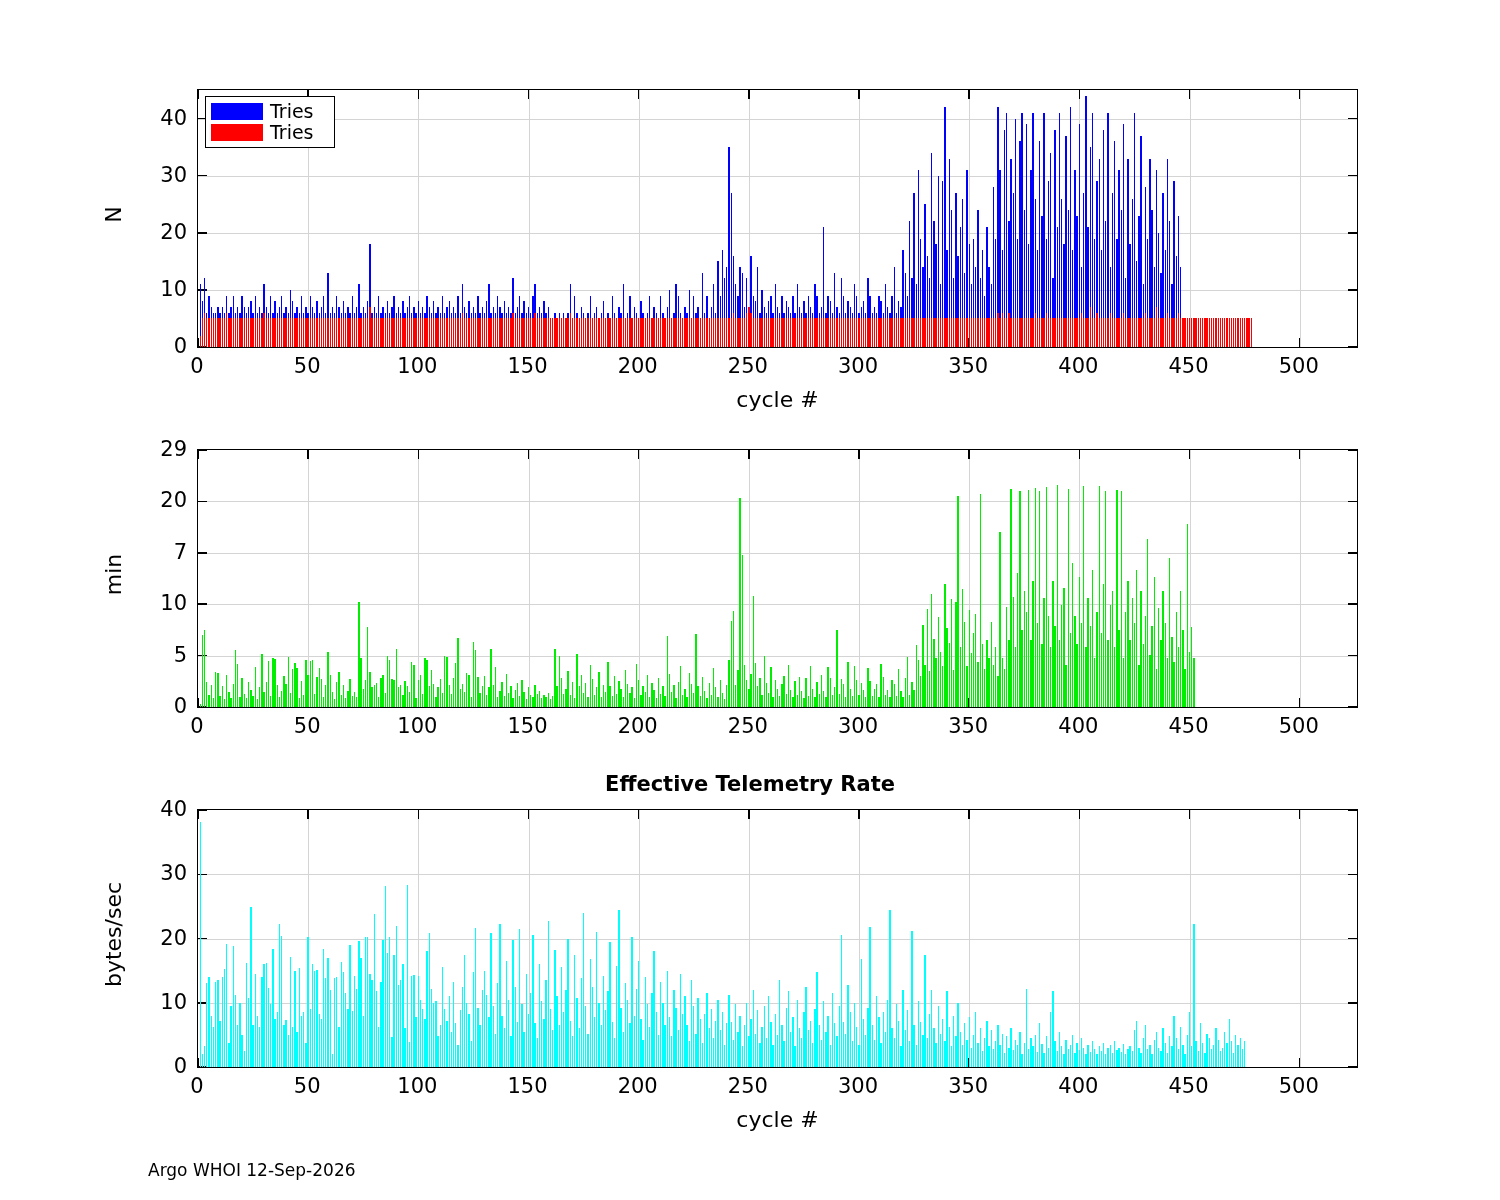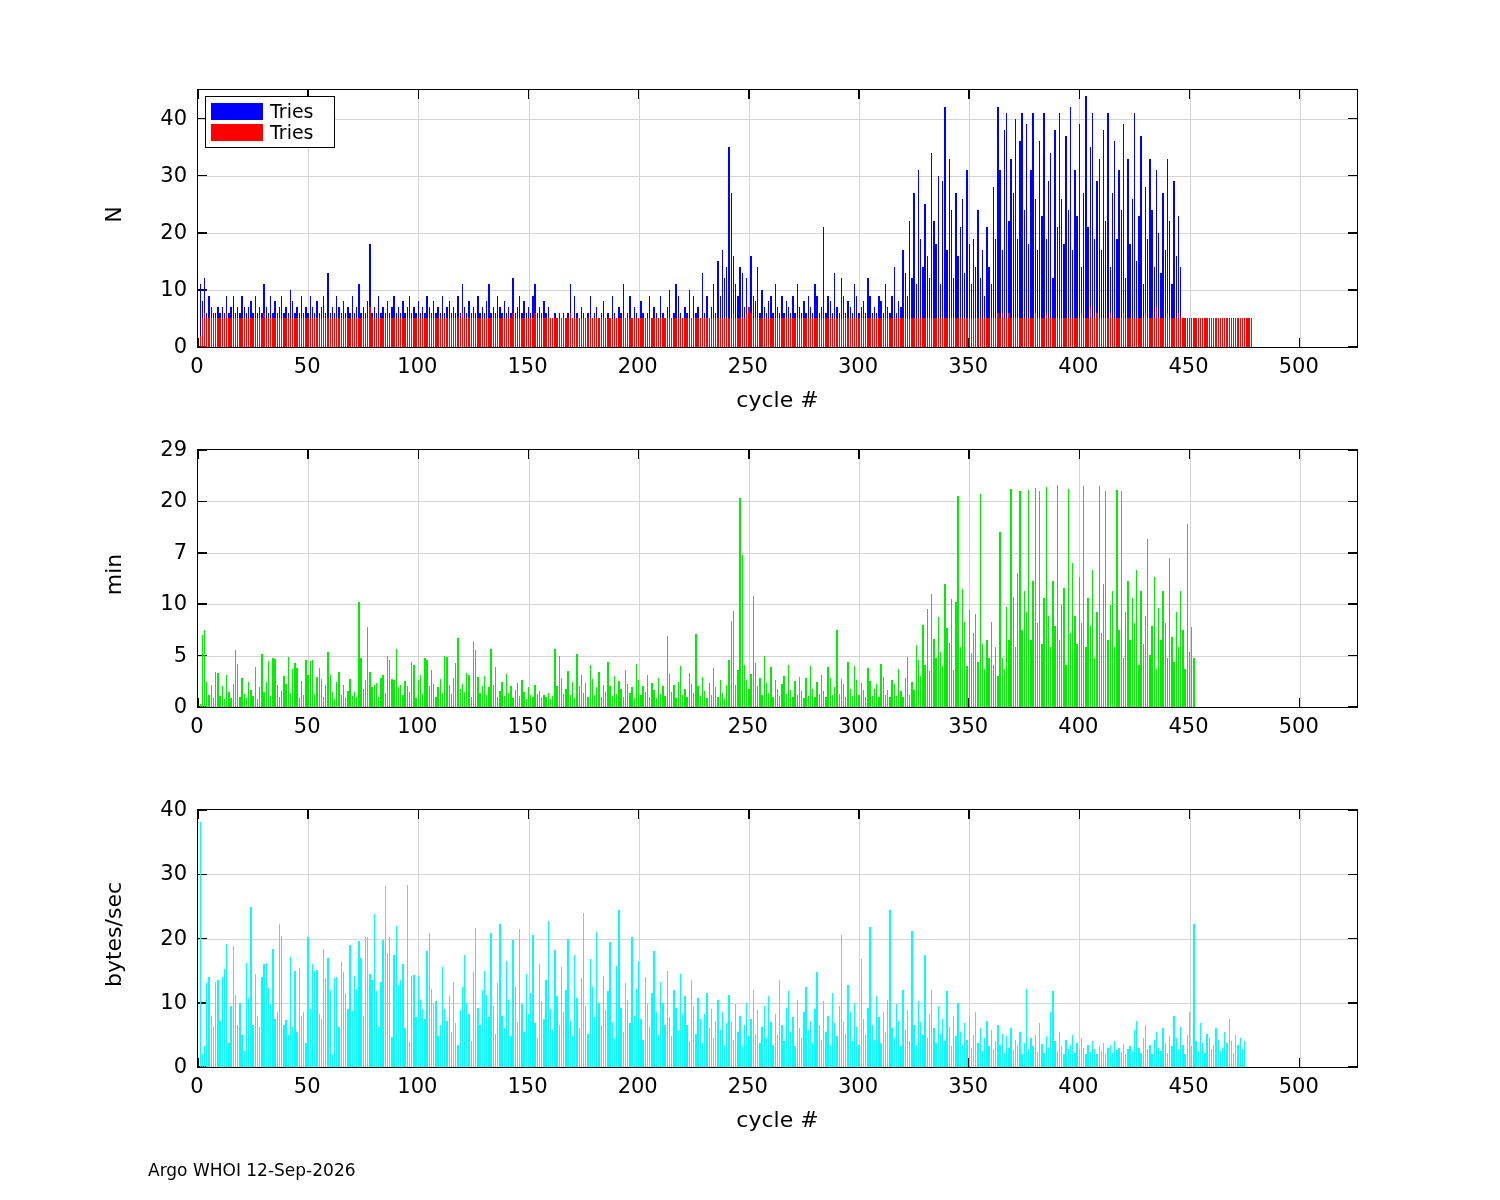--- a/index.html
+++ b/index.html
@@ -1669,20 +1669,21 @@
       <div class="xlabel-txt" style="left: 637.684px; top: 302px;">200</div>
       <div class="xlabel-txt" style="left: 747.856px; top: 302px;">250</div>
       <div class="xlabel-txt" style="left: 858.027px; top: 302px;">300</div>
       <div class="xlabel-txt" style="left: 968.198px; top: 302px;">350</div>
       <div class="xlabel-txt" style="left: 1078.37px; top: 302px;">400</div>
       <div class="xlabel-txt" style="left: 1188.54px; top: 302px;">450</div>
       <div class="xlabel-txt" style="left: 1298.71px; top: 302px;">500</div>
     </div>
 
   <div class="panel" style="left:0px; top:772px; width:1500px; height:340px;">
+    <div class="panel-title" style="top:0px;">Effective Telemetry Rate</div>
     <div class="plotbox" id="plot2" style="left:197px; top:37px; width:1161px; height:259px;">
         <div class="tick-y" style="top: 256.25px;"></div>
         <div class="tick-y-r" style="top: 256.25px;"></div>
         <div class="gridline-h" style="top: 192.75px;"></div>
         <div class="tick-y" style="top: 192px;"></div>
         <div class="tick-y-r" style="top: 192px;"></div>
         <div class="gridline-h" style="top: 128.5px;"></div>
         <div class="tick-y" style="top: 127.75px;"></div>
         <div class="tick-y-r" style="top: 127.75px;"></div>
         <div class="gridline-h" style="top: 64.25px;"></div>

